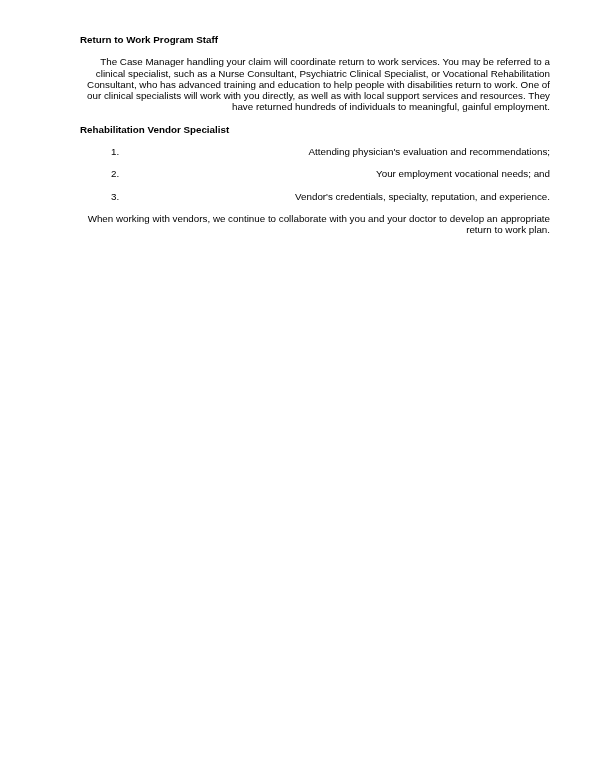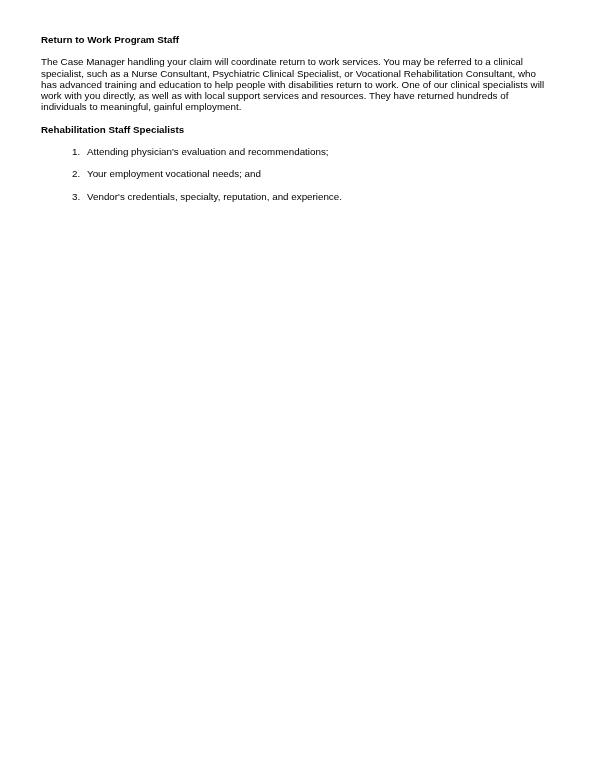--- a/index.html
+++ b/index.html
@@ -10,75 +10,78 @@
     width: 600px;
     height: 776px;
     background: #ffffff;
     overflow: hidden;
   }
   .page {
     box-sizing: border-box;
     width: 600px;
     height: 776px;
     background: #ffffff;
-    padding: 34px 50px 0 41px;
+    padding: 34px 50px 0 80px;
     font-family: "Liberation Sans", sans-serif;
     font-size: 9.8px;
     line-height: 11.3px;
     color: #000000;
     -webkit-font-smoothing: antialiased;
   }
   .heading {
     font-weight: bold;
     font-size: 9.8px;
     line-height: 11.3px;
     margin: 0 0 11px 0;
   }
   .para {
     margin: 0 0 11px 0;
+    text-align: right;
   }
   .num-list {
     list-style: none;
     margin: 0;
     padding: 0;
   }
   .num-item {
     display: flex;
     padding-left: 31px;
     margin: 0 0 11px 0;
   }
   .num-marker {
     width: 15px;
     flex-shrink: 0;
   }
   .num-text {
     flex: 1;
+    text-align: right;
   }
 </style>
 </head>
 <body>
 
 <div class="page">
 
   <div class="heading">Return to Work Program Staff</div>
 
   <p class="para">The Case Manager handling your claim will coordinate return to work services. You may be referred to a clinical specialist, such as a Nurse Consultant, Psychiatric Clinical Specialist, or Vocational Rehabilitation Consultant, who has advanced training and education to help people with disabilities return to work. One of our clinical specialists will work with you directly, as well as with local support services and resources. They have returned hundreds of individuals to meaningful, gainful employment.</p>
 
-  <div class="heading">Rehabilitation Staff Specialists</div>
+  <div class="heading">Rehabilitation Vendor Specialist</div>
 
 
   <ol class="num-list">
     <li class="num-item">
       <span class="num-marker">1.</span>
       <span class="num-text">Attending physician's evaluation and recommendations;</span>
     </li>
     <li class="num-item">
       <span class="num-marker">2.</span>
       <span class="num-text">Your employment vocational needs; and</span>
     </li>
     <li class="num-item">
       <span class="num-marker">3.</span>
       <span class="num-text">Vendor's credentials, specialty, reputation, and experience.</span>
     </li>
   </ol>
 
+  <p class="para">When working with vendors, we continue to collaborate with you and your doctor to develop an appropriate return to work plan.</p>
 
 </div>
 
 </body></html>

